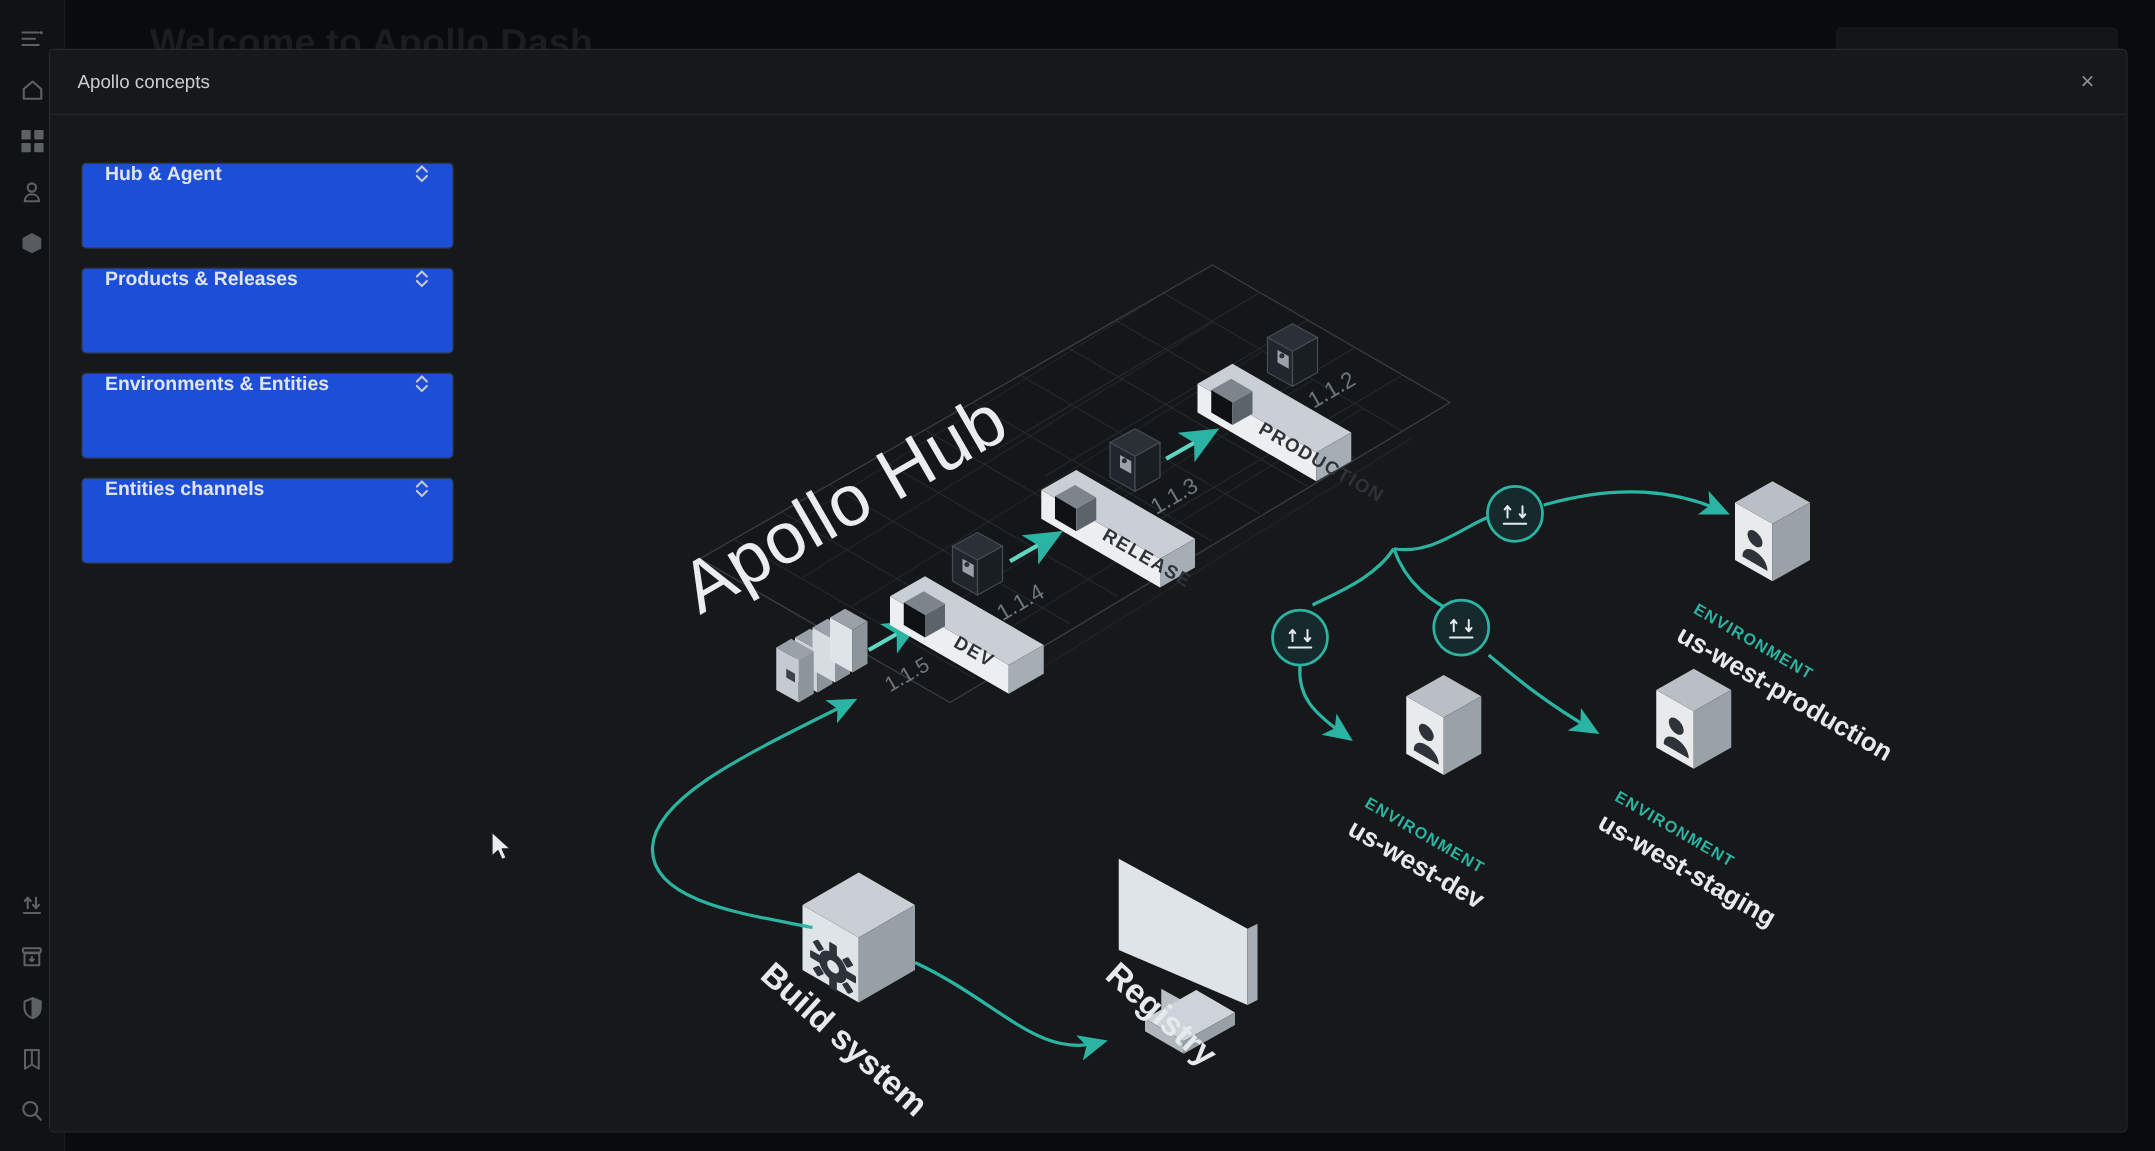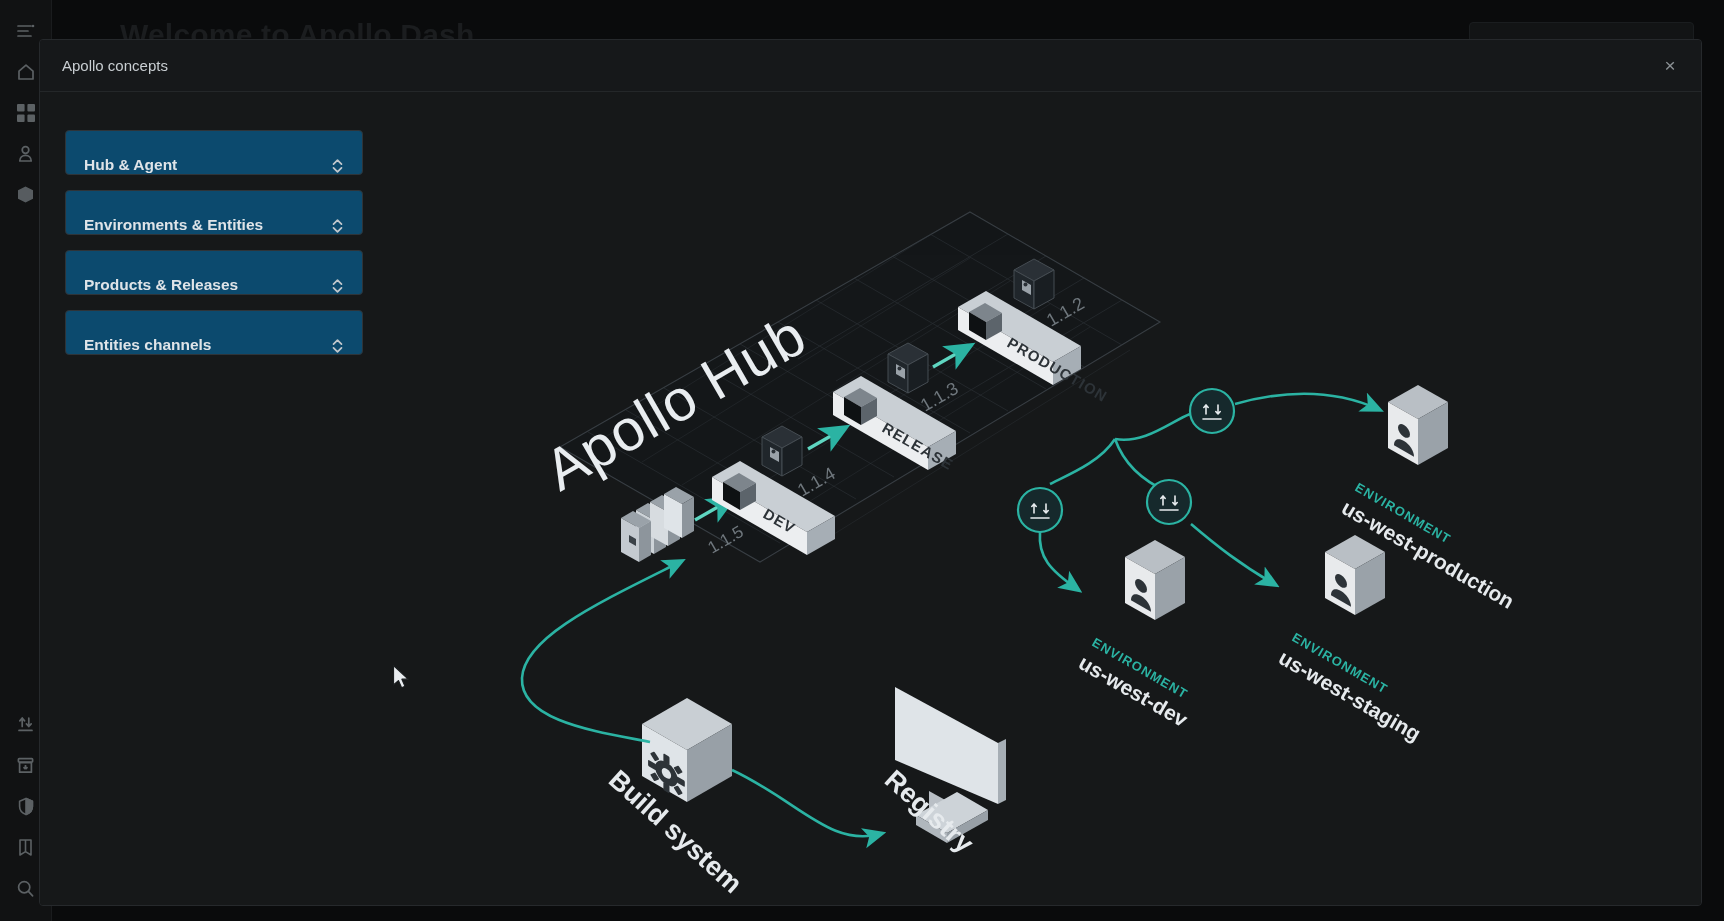--- a/index.html
+++ b/index.html
@@ -62,23 +62,23 @@
     color: #8b9195; font-size: 19px; cursor: pointer; line-height: 1;
   }
   .modal-body { position: relative; height: 814px; background: #161819; }
 
   
   .accordion {
     position: absolute; left: 25px; top: 38px; width: 298px;
     display: flex; flex-direction: column; gap: 15px;
   }
   .acc-item {
-    height: 45px; border-radius: 4px;
-    background: #0c4a6e; border: 1px solid #2e3439;
-    display: flex; align-items: flex-end; padding: 0 18px;
+    height: 69px; border-radius: 4px;
+    background: #1d4ed8; border: 1px solid #2e3439;
+    display: flex; align-items: flex-start; padding: 0 18px;
     cursor: pointer;
   }
   .acc-label { flex: 1 1 auto; font-size: 15.5px; font-weight: 700; color: #dfe4e8; }
   .acc-chev { color: #c2c8cd; display: flex; flex-direction: column; align-items: center; gap: 2px; }
   .acc-chev svg { display: block; }
 
   
   .diagram {
     position: absolute; left: 0; top: 0; width: 1663px; height: 814px;
     pointer-events: none;
@@ -175,30 +175,30 @@
         <div class="acc-item">
           <span class="acc-label">Hub &amp; Agent</span>
           <span class="acc-chev">
             <svg width="13" height="16" viewBox="0 0 13 16" fill="none" stroke="currentColor" stroke-width="1.7" stroke-linecap="round" stroke-linejoin="round">
               <path d="M2.5 6.2L6.5 2.2l4 4"></path>
                 <path d="M2.5 9.8l4 4 4-4"></path>
             </svg>
           </span>
         </div>
         <div class="acc-item">
-          <span class="acc-label">Environments &amp; Entities</span>
+          <span class="acc-label">Products &amp; Releases</span>
           <span class="acc-chev">
             <svg width="13" height="16" viewBox="0 0 13 16" fill="none" stroke="currentColor" stroke-width="1.7" stroke-linecap="round" stroke-linejoin="round">
               <path d="M2.5 6.2L6.5 2.2l4 4"></path>
                 <path d="M2.5 9.8l4 4 4-4"></path>
             </svg>
           </span>
         </div>
         <div class="acc-item">
-          <span class="acc-label">Products &amp; Releases</span>
+          <span class="acc-label">Environments &amp; Entities</span>
           <span class="acc-chev">
             <svg width="13" height="16" viewBox="0 0 13 16" fill="none" stroke="currentColor" stroke-width="1.7" stroke-linecap="round" stroke-linejoin="round">
               <path d="M2.5 6.2L6.5 2.2l4 4"></path>
                 <path d="M2.5 9.8l4 4 4-4"></path>
             </svg>
           </span>
         </div>
         <div class="acc-item">
           <span class="acc-label">Entities channels</span>
           <span class="acc-chev">

